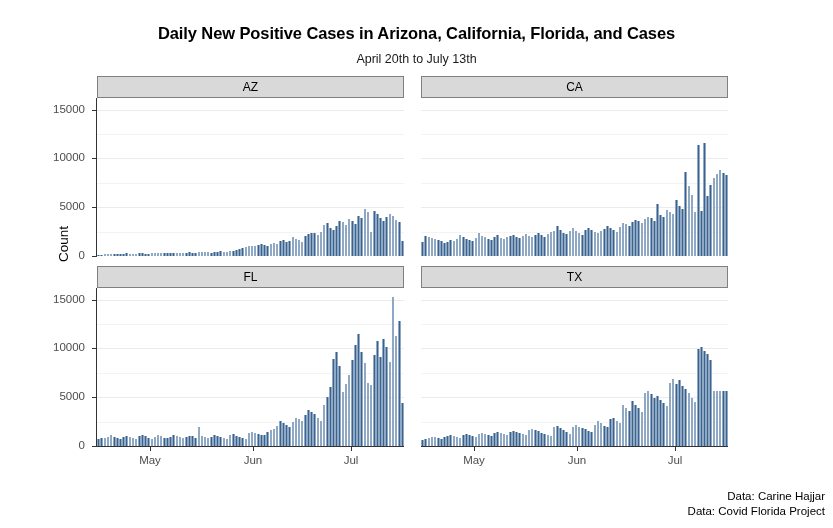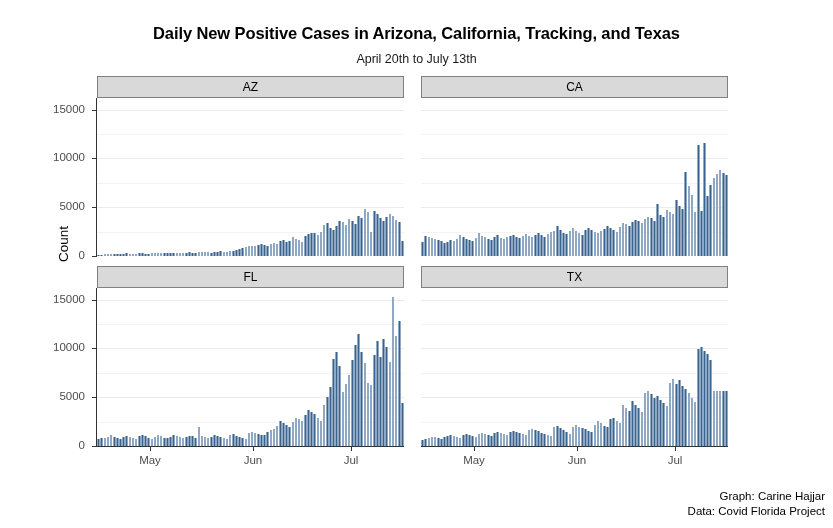--- a/index.html
+++ b/index.html
@@ -134,27 +134,27 @@
     border-left: 0.5px solid #8fa8c4;
     border-right: 0.5px solid #8fa8c4;
     box-sizing: border-box;
   }
 </style>
 </head>
 <body>
 
 <div id="root">
 
-  <div class="title">Daily New Positive Cases in Arizona, California, Tracking, and Texas</div>
+  <div class="title">Daily New Positive Cases in Arizona, California, Florida, and Cases</div>
   <div class="subtitle">April 20th to July 13th</div>
 
   <div class="ylab">Count</div>
 
   <div class="caption">
-    <div>Graph: Carine Hajjar</div>
+    <div>Data: Carine Hajjar</div>
     <div>Data: Covid Florida Project</div>
   </div>
 
   <div id="plot-area">
       <div class="strip" style="left: 97px; top: 76px; width: 307px; height: 22px;">
         <span>AZ</span>
       </div>
       <div class="panel" style="left: 97px; top: 98px; width: 307px; height: 158px;">
         <div class="gridline minor" style="top: 134px;"></div>
         <div class="gridline minor" style="top: 85px;"></div>

